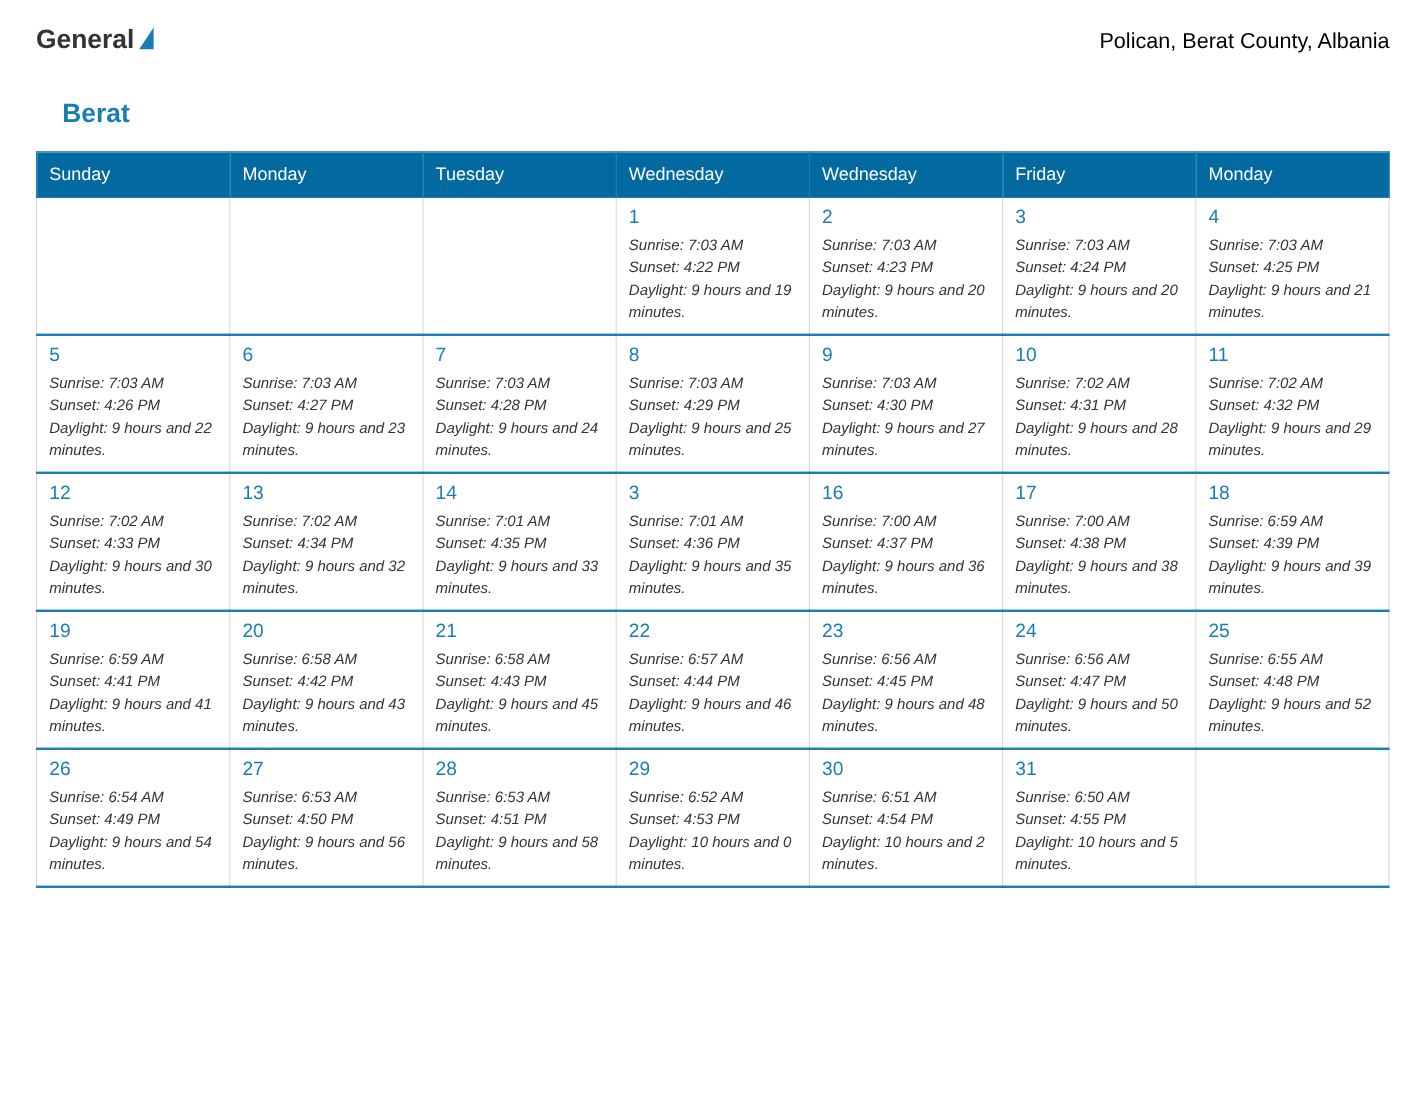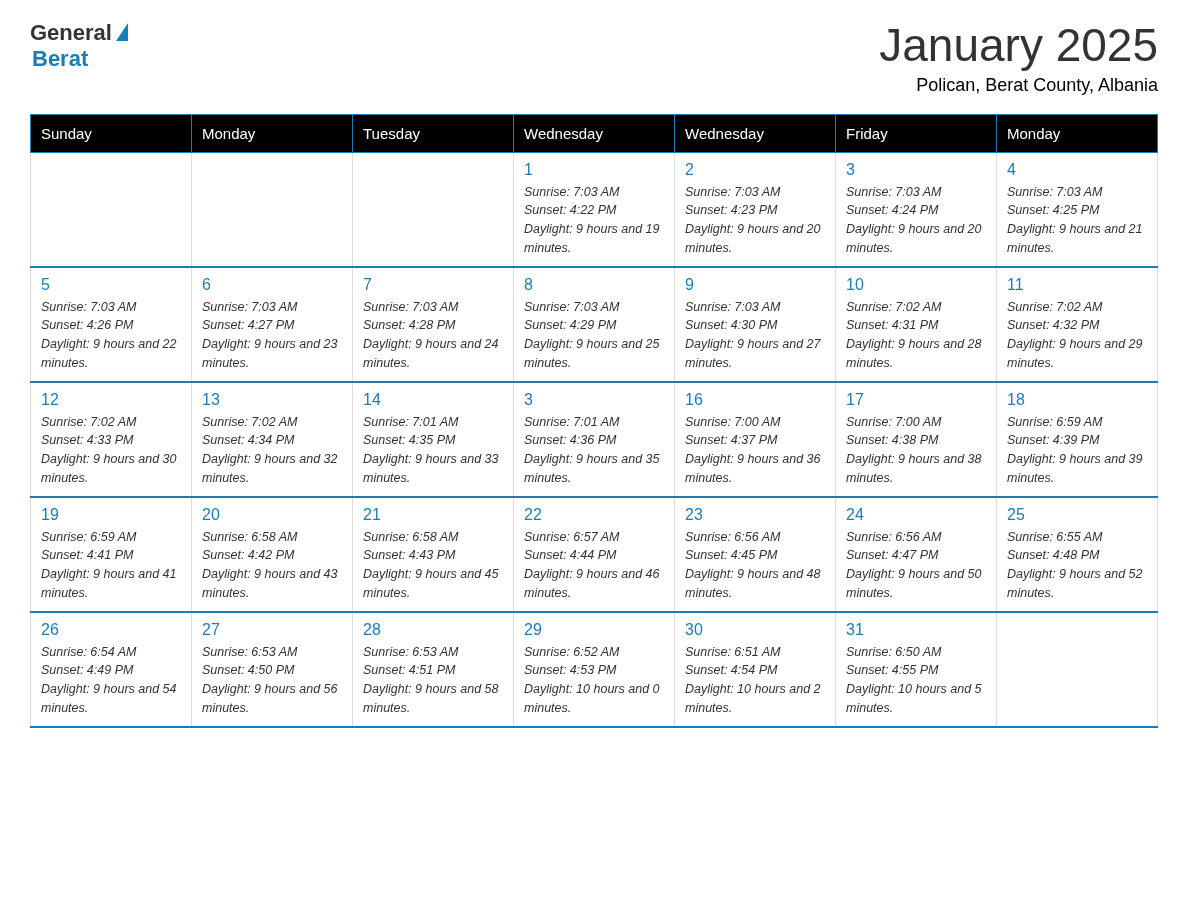--- a/index.html
+++ b/index.html
@@ -13,21 +13,22 @@
     }
     .header {
       display: flex;
       justify-content: space-between;
       align-items: flex-start;
       margin-bottom: 18px;
     }
     .logo {
       display: flex;
       flex-direction: column;
-      align-items: flex-start;
+      align-items: center;
+      gap: 36px;
     }
     .logo-top {
       display: flex;
       align-items: center;
     }
     .logo-general {
       font-size: 22px;
       font-weight: bold;
       color: #333;
     }
@@ -57,21 +58,21 @@
     .subtitle {
       font-size: 18px;
       color: #000000;
       margin-top: 4px;
     }
     table {
       width: 100%;
       border-collapse: collapse;
     }
     thead tr {
-      background-color: #000000;
+      background-color: #0369a1;
     }
     thead th {
       color: #fff;
       font-weight: normal;
       font-size: 15px;
       padding: 10px 10px;
       text-align: left;
       border: 1px solid #1a7db5;
     }
     tbody tr {
@@ -107,21 +108,20 @@
 
 <div class="header">
   <div class="logo">
     <div class="logo-top">
       <span class="logo-general">General</span>
       <div class="logo-triangle"></div>
     </div>
     <span class="logo-blue">Berat</span>
   </div>
   <div class="title-block">
-    <div class="page-title">January 2025</div>
     <div class="subtitle">Polican, Berat County, Albania</div>
   </div>
 </div>
 
 <table>
   <thead>
     <tr>
     <th>Sunday</th>
         <th>Monday</th>
         <th>Tuesday</th>

